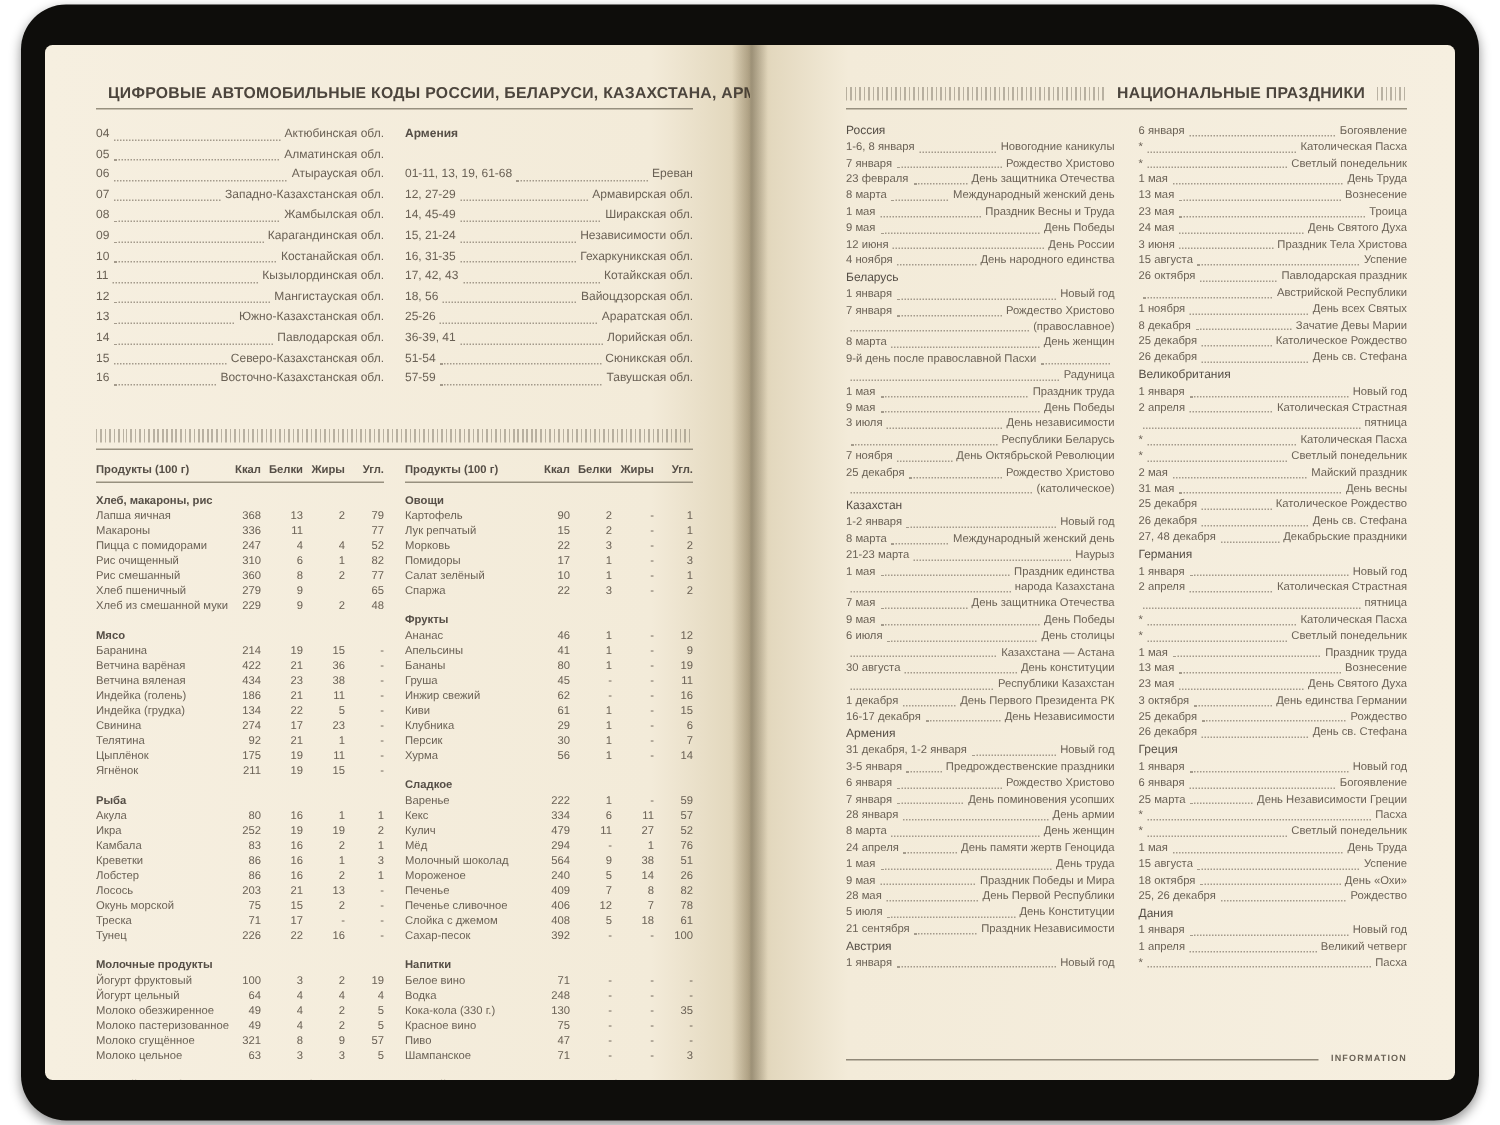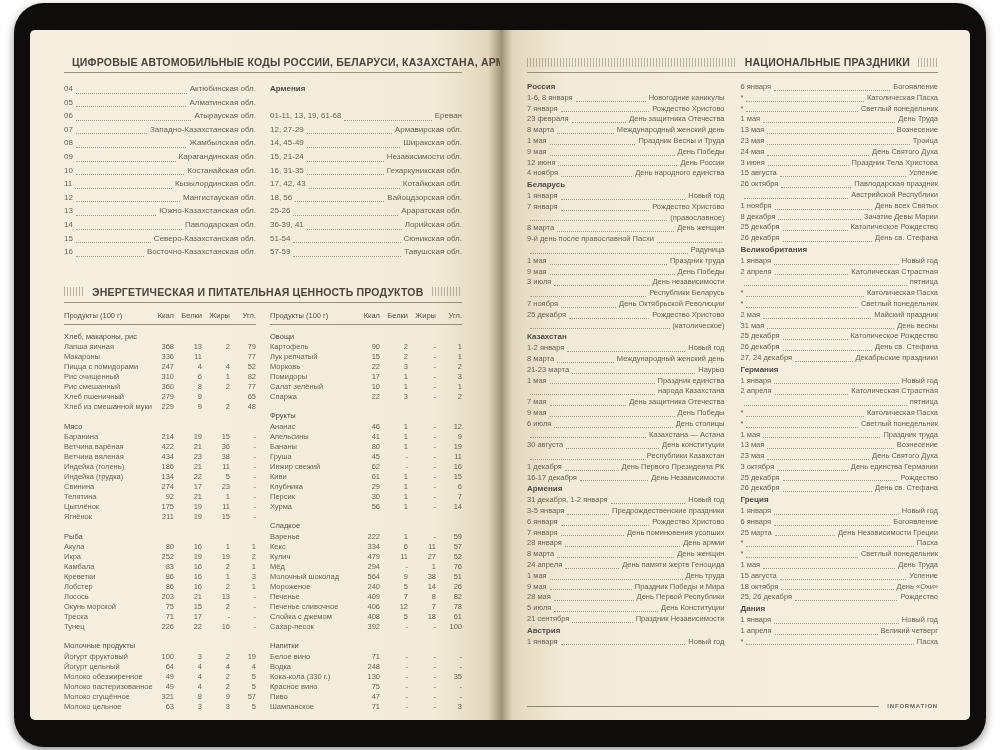--- a/index.html
+++ b/index.html
@@ -6,21 +6,21 @@
   .canvas{position:relative;width:1000px;height:750px;background:#ffffff;overflow:hidden;
           font-family:"Liberation Sans",sans-serif;}
   .cover{position:absolute;left:14px;top:3px;width:972px;height:744px;background:#0e0d0b;
          border-radius:30px;box-shadow:0 3px 8px rgba(0,0,0,.45)}
   .spread{position:absolute;left:30px;top:30px;width:940px;height:690px;display:flex;
           border-radius:5px;overflow:hidden}
   .spread::after{content:"";position:absolute;left:calc(50% - 12px);top:0;width:24px;height:100%;
           background:linear-gradient(90deg,rgba(70,55,30,0) 0,rgba(70,55,30,.28) 45%,rgba(40,30,15,.32) 55%,rgba(70,55,30,0) 100%);pointer-events:none}
   .page{box-sizing:border-box;width:470px;display:flex;flex-direction:column;color:#6a6155;position:relative}
   .page.left{background:linear-gradient(90deg,#f6efe0 0,#f3ebd9 86%,#e3d8be 97%,#d8cbac 100%);padding:26px 38px 8px 34px}
-  .page.right{background:linear-gradient(270deg,#f6efe0 0,#f3ebd9 86%,#e3d8be 97%,#d3c6a7 100%);padding:26px 32px 8px 27px}
+  .page.right{background:linear-gradient(270deg,#f6efe0 0,#f3ebd9 86%,#e3d8be 97%,#d3c6a7 100%);padding:26px 32px 8px 64px}
 
   .sec-header{display:flex;align-items:center;border-bottom:1px solid #97907f;padding-bottom:4px;flex:0 0 auto}
   .sec-title{font-size:10.5px;font-weight:bold;color:#4c453d;letter-spacing:.2px;white-space:nowrap;margin:0 8px}
   .hatch{height:9px;background:repeating-linear-gradient(90deg,rgba(125,117,102,.5) 0 1px,rgba(125,117,102,0) 1px 3px)}
   .hatch.small{width:20px}
   .hatch.fill{flex:1}
 
   .dotrow{display:flex}
   .dl,.dr{white-space:nowrap}
   .leader{flex:1;border-bottom:1px dotted #a39a8b;margin:0 3px 2px;min-width:6px}
@@ -28,29 +28,29 @@
   .codes-grid{display:grid;grid-template-columns:1fr 1fr;column-gap:14px;margin:9px 0 27px;flex:0 0 auto}
   .codes-col{font-size:8px}
   .codes-col .dotrow,.codes-col .col-subtitle,.codes-col .spacer-row{line-height:13.6px;height:13.6px}
   .col-subtitle{font-weight:bold;color:#554e46}
 
   .food-area{display:grid;grid-template-columns:1fr 1fr;column-gap:14px;margin-top:8px;flex:0 0 auto}
   .food-col{font-size:7.5px}
   .food-row{display:grid;grid-template-columns:minmax(0,1fr) 30px 28px 28px 26px;line-height:10.1px}
   .fname{white-space:nowrap}
   .fnum{text-align:right}
-  .food-header{font-weight:normal;border-bottom:1px solid #97907f;padding-bottom:3px;margin-bottom:7px;color:#554e46}
-  .food-title{font-weight:normal;line-height:10.1px;margin-top:9px;color:#554e46;white-space:nowrap}
+  .food-header{font-weight:bold;border-bottom:1px solid #97907f;padding-bottom:3px;margin-bottom:7px;color:#554e46}
+  .food-title{font-weight:bold;line-height:10.1px;margin-top:9px;color:#554e46;white-space:nowrap}
   .food-rows > .food-title:first-child{margin-top:0}
   .food-note{margin-top:9px;line-height:9px}
 
   .holidays-grid{display:grid;grid-template-columns:1fr 1fr;column-gap:16px;margin-top:9px;flex:0 0 auto}
   .hcol{font-size:7.5px}
   .hcol .dotrow{line-height:10.8px}
-  .country{font-weight:bold;font-size:8px;line-height:10.8px;color:#554e46}
+  .country{font-weight:normal;font-size:8px;line-height:10.8px;color:#554e46}
   .hsection{margin-top:1px}
   .hsection:first-child{margin-top:0}
 
   .page-footer{margin-top:auto;display:flex;align-items:center;gap:8px;padding-bottom:3px;flex:0 0 auto}
   .ftext{font-size:6px;letter-spacing:.8px;color:#6b6357;font-weight:bold}
   .fline{flex:1;border-top:1px solid #908878}
 </style>
 </head>
 <body>
 
@@ -189,21 +189,20 @@
             <div class="dotrow">
               <span class="dl">57-59</span>
               <span class="leader"></span>
               <span class="dr">Тавушская обл.</span>
             </div>
           </div>
       </div>
 
       <div class="sec-header">
         <span class="hatch small"></span>
-        <span class="sec-title">ЭНЕРГЕТИЧЕСКАЯ И ПИТАТЕЛЬНАЯ ЦЕННОСТЬ ПРОДУКТОВ</span>
         <span class="hatch fill"></span>
       </div>
 
       <div class="food-area">
         <div class="food-col">
           <div class="food-row food-header">
             <span class="fname">Продукты (100 г)</span>
             <span class="fnum">Ккал</span>
             <span class="fnum">Белки</span>
             <span class="fnum">Жиры</span>
@@ -1040,21 +1039,21 @@
                 <span class="dl">25 декабря</span>
                 <span class="leader"></span>
                 <span class="dr">Католическое Рождество</span>
               </div>
               <div class="dotrow">
                 <span class="dl">26 декабря</span>
                 <span class="leader"></span>
                 <span class="dr">День св. Стефана</span>
               </div>
               <div class="dotrow">
-                <span class="dl">27, 24 декабря</span>
+                <span class="dl">27, 48 декабря</span>
                 <span class="leader"></span>
                 <span class="dr">Декабрьские праздники</span>
               </div>
             </div>
             <div class="hsection">
               <div class="country">Германия</div>
               <div class="dotrow">
                 <span class="dl">1 января</span>
                 <span class="leader"></span>
                 <span class="dr">Новый год</span>

